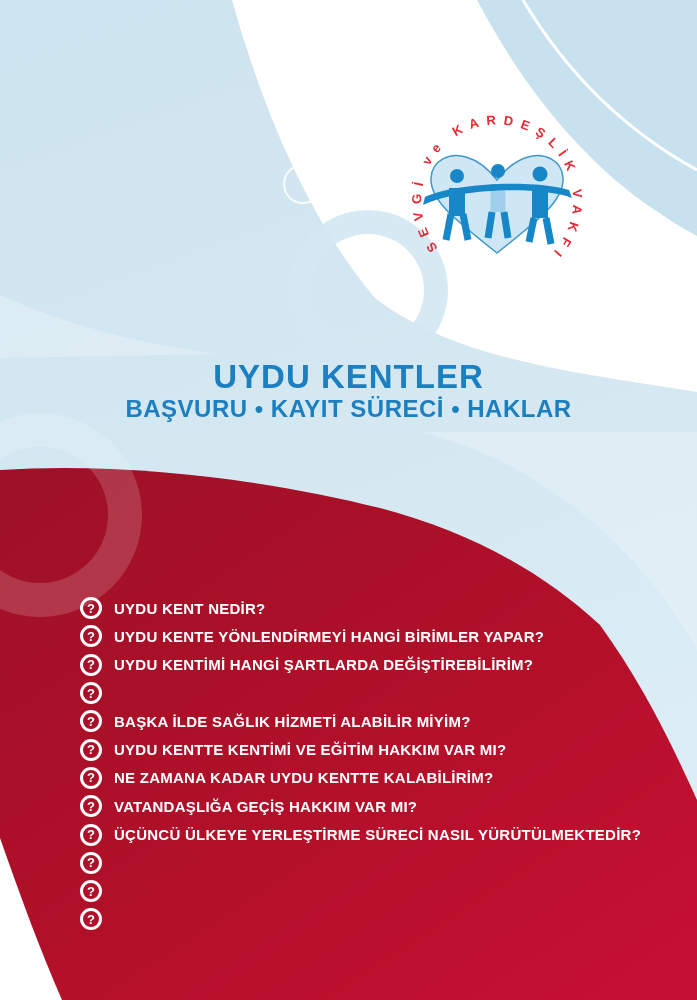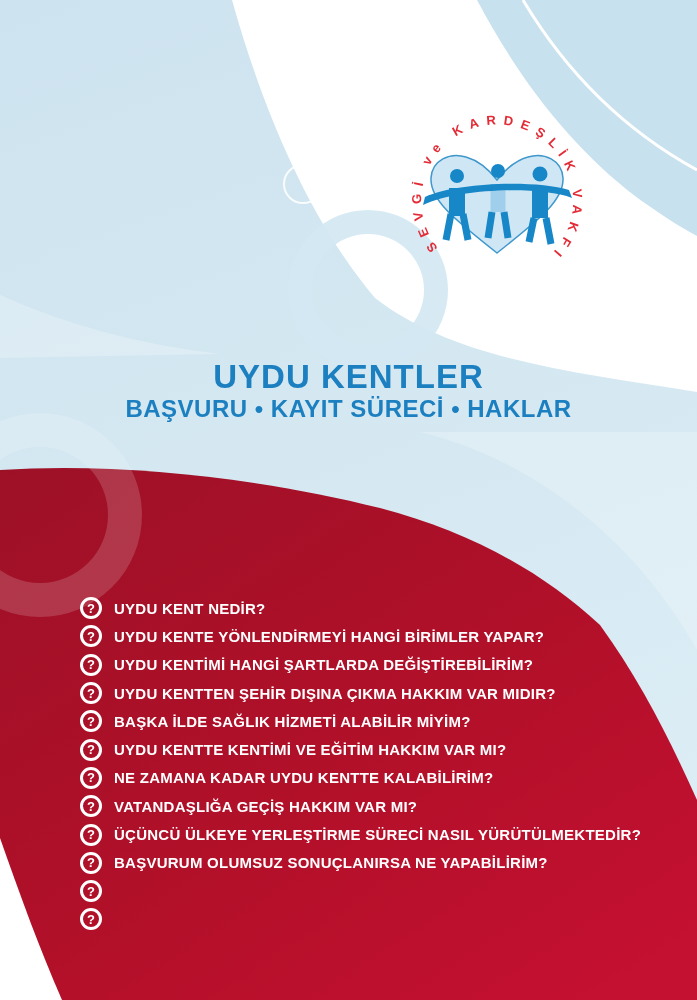--- a/index.html
+++ b/index.html
@@ -136,21 +136,20 @@
     <div class="q-row">
       <span class="q-icon">?</span>
       <span class="q-label">UYDU KENTE YÖNLENDİRMEYİ HANGİ BİRİMLER YAPAR?</span>
     </div>
     <div class="q-row">
       <span class="q-icon">?</span>
       <span class="q-label">UYDU KENTİMİ HANGİ ŞARTLARDA DEĞİŞTİREBİLİRİM?</span>
     </div>
     <div class="q-row">
       <span class="q-icon">?</span>
-      <span class="q-label">UYDU KENTTEN ŞEHİR DIŞINA ÇIKMA HAKKIM VAR MIDIR?</span>
     </div>
     <div class="q-row">
       <span class="q-icon">?</span>
       <span class="q-label">BAŞKA İLDE SAĞLIK HİZMETİ ALABİLİR MİYİM?</span>
     </div>
     <div class="q-row">
       <span class="q-icon">?</span>
       <span class="q-label">UYDU KENTTE KENTİMİ VE EĞİTİM HAKKIM VAR MI?</span>
     </div>
     <div class="q-row">
@@ -160,21 +159,20 @@
     <div class="q-row">
       <span class="q-icon">?</span>
       <span class="q-label">VATANDAŞLIĞA GEÇİŞ HAKKIM VAR MI?</span>
     </div>
     <div class="q-row">
       <span class="q-icon">?</span>
       <span class="q-label">ÜÇÜNCÜ ÜLKEYE YERLEŞTİRME SÜRECİ NASIL YÜRÜTÜLMEKTEDİR?</span>
     </div>
     <div class="q-row">
       <span class="q-icon">?</span>
-      <span class="q-label">BAŞVURUM OLUMSUZ SONUÇLANIRSA NE YAPABİLİRİM?</span>
     </div>
     <div class="q-row">
       <span class="q-icon">?</span>
     </div>
     <div class="q-row">
       <span class="q-icon">?</span>
     </div>
   </div>
 
 </div>

